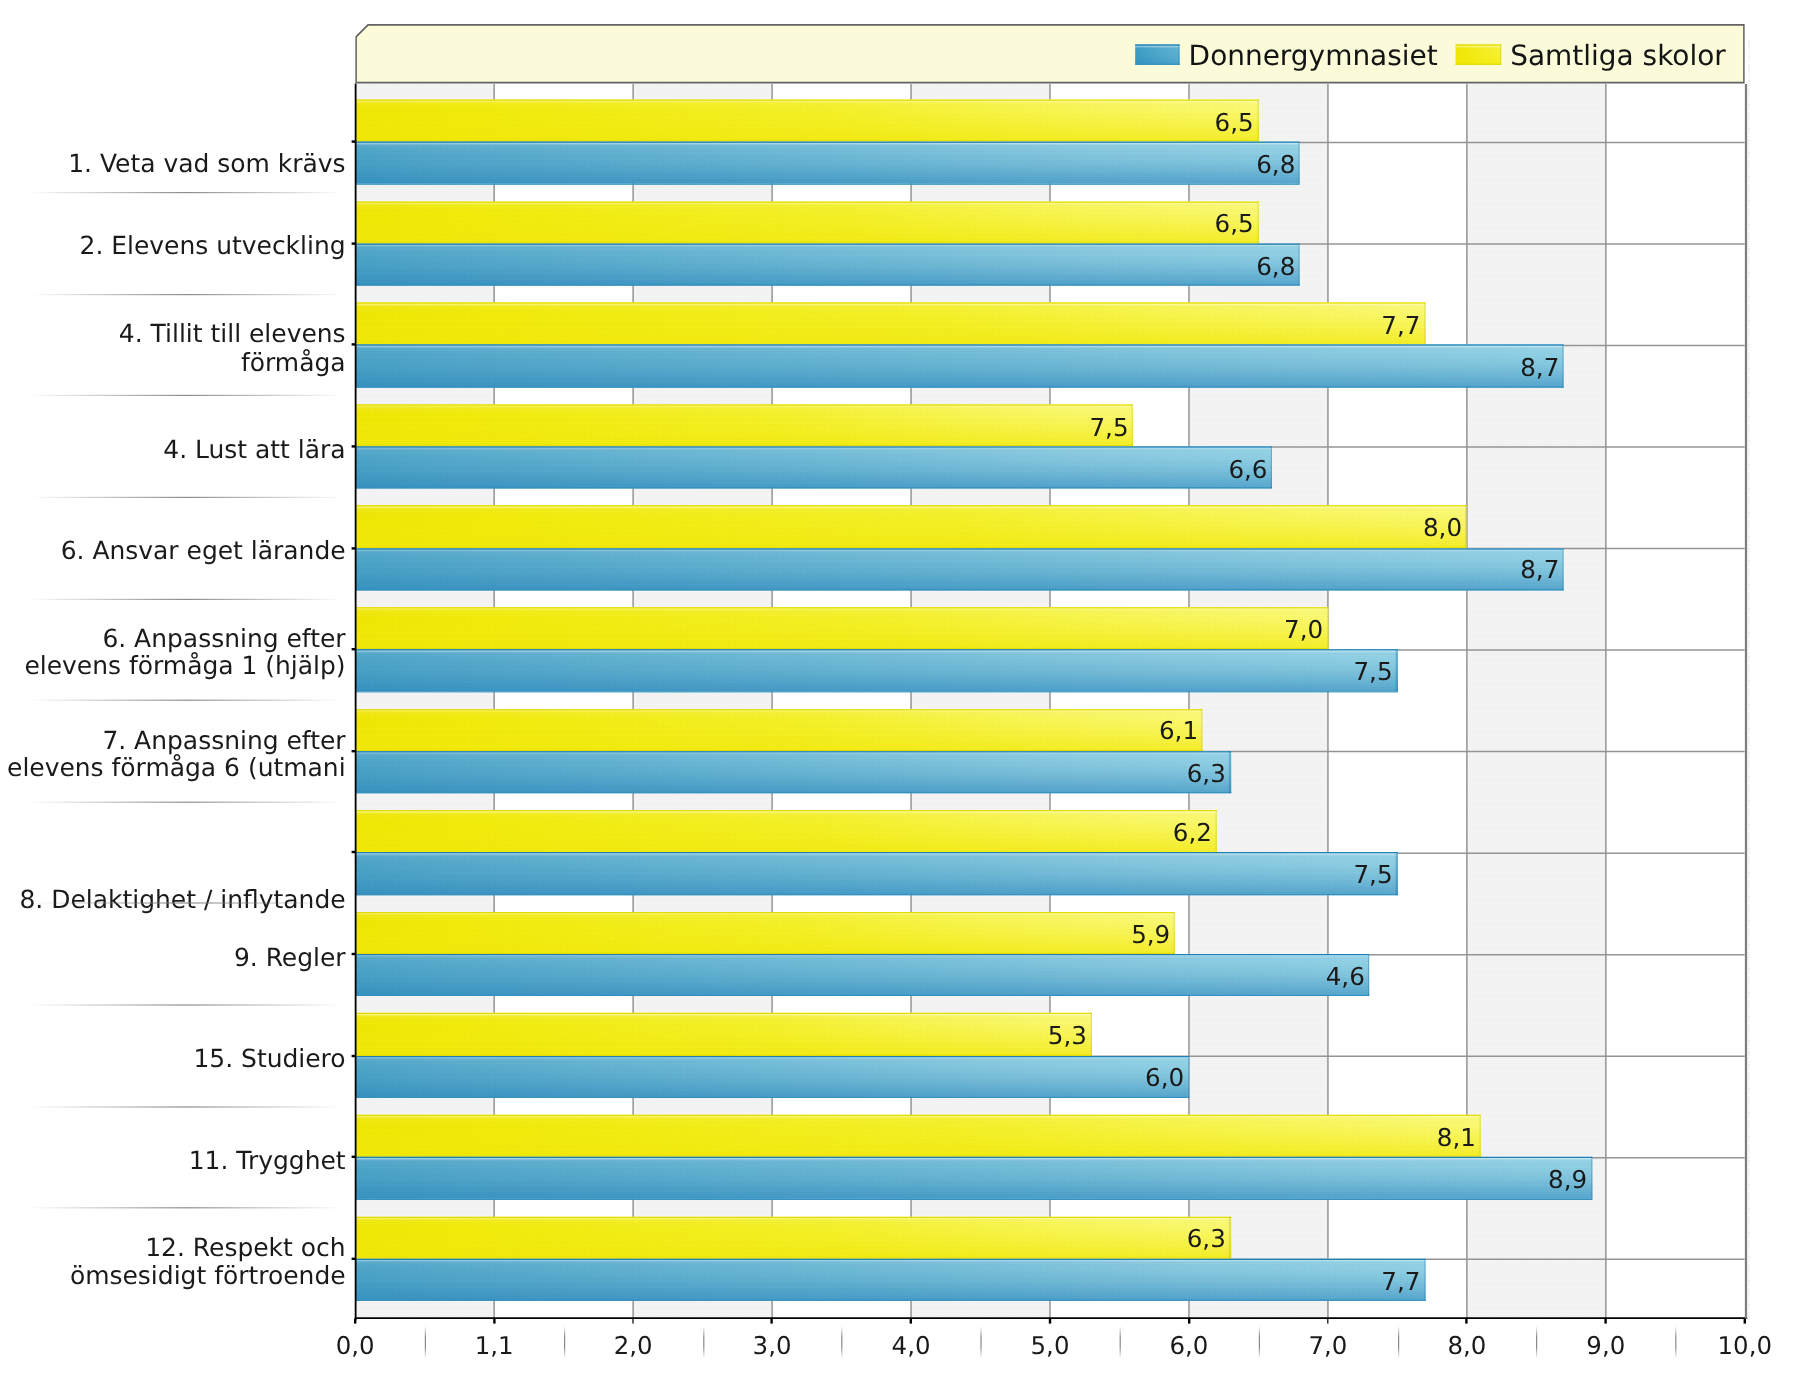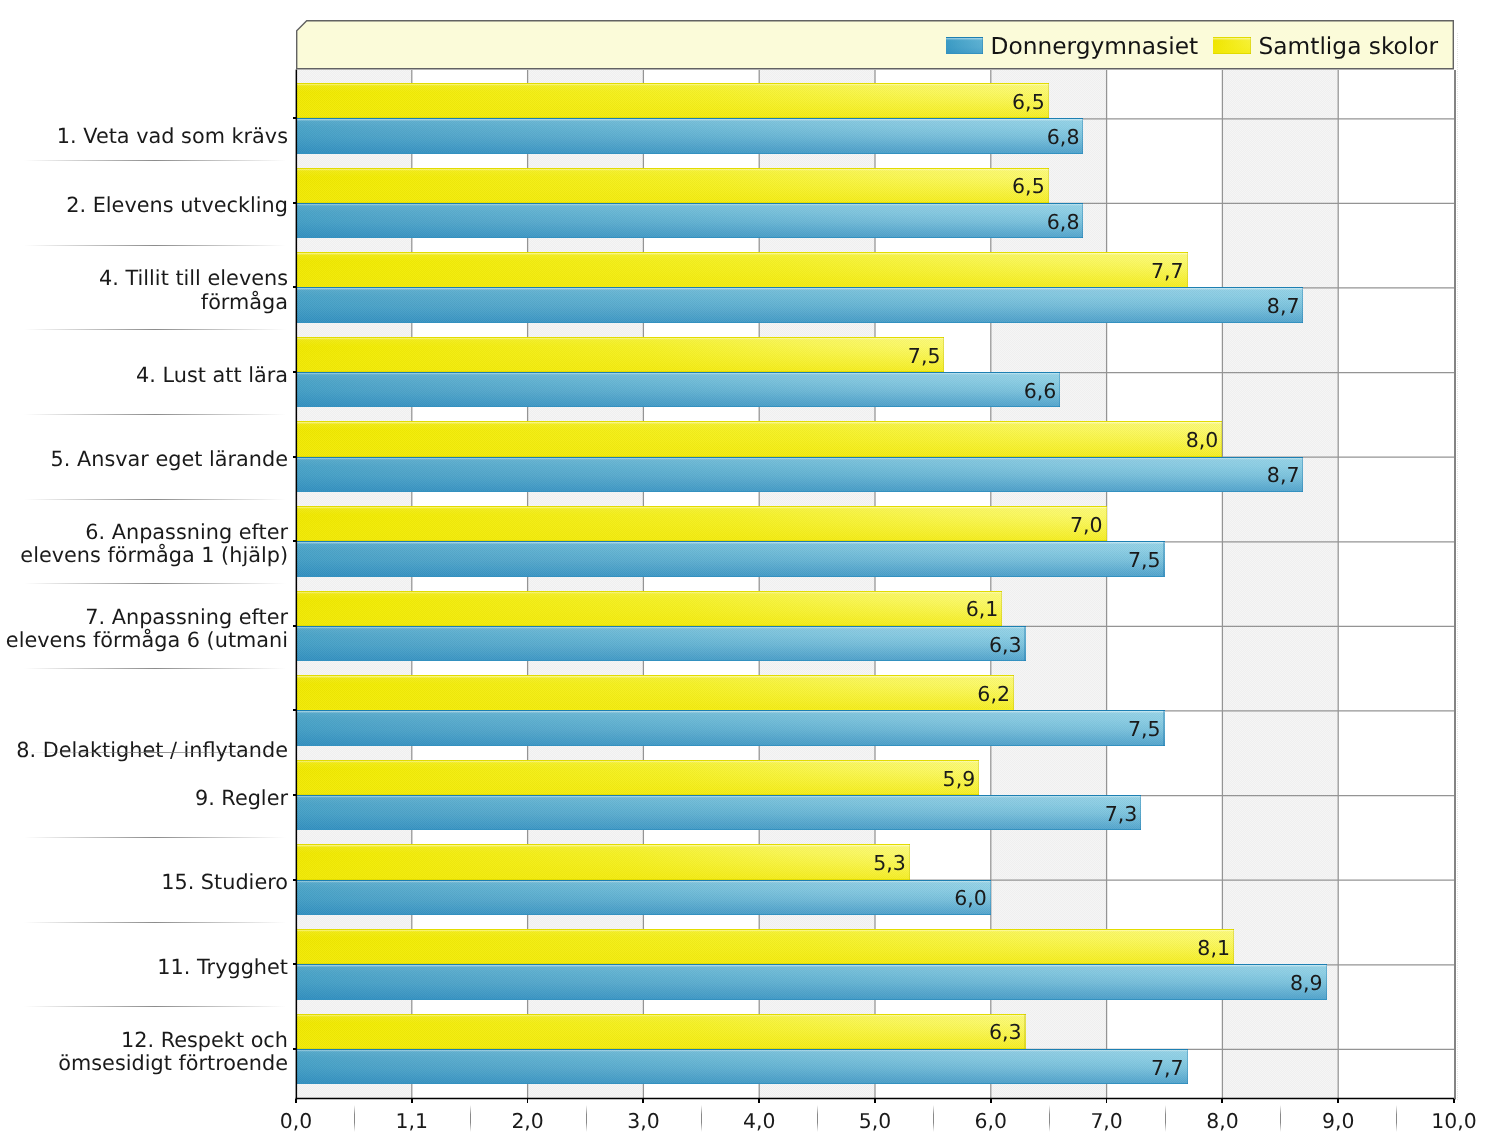--- a/index.html
+++ b/index.html
@@ -119,21 +119,21 @@
         <div>förmåga</div>
       </div>
       <div class="catsep" style="top: 245px;"></div>
       <div class="ytick" style="top: 286.45px;"></div>
       <div class="catlabel" style="top: 363.55px;">
         <div>4. Lust att lära</div>
       </div>
       <div class="catsep" style="top: 329px;"></div>
       <div class="ytick" style="top: 371.05px;"></div>
       <div class="catlabel" style="top: 448.15px;">
-        <div>5. Ansvar eget lärande</div>
+        <div>6. Ansvar eget lärande</div>
       </div>
       <div class="catsep" style="top: 414px;"></div>
       <div class="ytick" style="top: 455.65px;"></div>
       <div class="catlabel" style="top: 521.05px;">
         <div>6. Anpassning efter</div>
         <div>elevens förmåga 1 (hjälp)</div>
       </div>
       <div class="catsep" style="top: 499px;"></div>
       <div class="ytick" style="top: 540.25px;"></div>
       <div class="catlabel" style="top: 605.65px;">
@@ -342,21 +342,21 @@
         <div class="barlabel" style="top: 8.85px; margin-left: 12px;">5,9</div>
       </div>
       <div class="bar" style="left: 296px; top: 795.05px; width: 845.34px; height: 35.2px;">
         <div class="fill" style="background: linear-gradient(to right, rgb(74, 164, 200) 0%, rgb(84, 169, 204) 10%, rgb(112, 188, 216) 52%, rgb(133, 200, 224) 78%, rgb(142, 208, 229) 100%);"></div>
         <div class="vshade" style="background: linear-gradient(rgba(255, 255, 255, 0.3) 0%, rgba(255, 255, 255, 0.05) 10%, rgba(255, 255, 255, 0) 26%, rgba(42, 134, 186, 0.18) 55%, rgba(30, 126, 184, 0.52) 100%);"></div>
         <div class="hl" style="top: 0.9px; height: 1.5px; background: linear-gradient(rgba(255, 255, 255, 0.4), rgba(255, 255, 255, 0));"></div>
         <div class="tex"></div>
         <div class="edge" style="left: 0px; right: 0px; top: 0px; height: 0.9px; background: rgb(29, 127, 178);"></div>
         <div class="edge" style="left: 0px; right: 0px; bottom: 0px; height: 0.8px; background: rgb(52, 145, 192);"></div>
         <div class="edge" style="right: 0px; top: 0px; bottom: 0px; width: 1.1px; background: rgba(18, 110, 166, 0.34);"></div>
-        <div class="barlabel" style="top: 8.85px;">7,3</div>
+        <div class="barlabel" style="top: 8.85px;">4,6</div>
       </div>
       <div class="bar" style="left: 296px; top: 844.45px; width: 613.74px; height: 35.2px;">
         <div class="fill" style="background: linear-gradient(to right, rgb(241, 232, 0) 0%, rgb(243, 236, 5) 12%, rgb(246, 242, 39) 55%, rgb(250, 247, 82) 80%, rgb(252, 250, 110) 100%);"></div>
         <div class="vshade" style="background: linear-gradient(rgba(255, 255, 255, 0.34) 0%, rgba(255, 255, 255, 0.06) 10%, rgba(255, 255, 255, 0) 26%, rgba(244, 236, 10, 0.28) 55%, rgba(243, 234, 8, 0.72) 100%);"></div>
         <div class="hl" style="top: 0.9px; height: 1.5px; background: linear-gradient(rgba(255, 255, 255, 0.42), rgba(255, 255, 255, 0));"></div>
         <div class="tex"></div>
         <div class="edge" style="left: 0px; right: 0px; top: 0px; height: 0.9px; background: rgb(226, 220, 0);"></div>
         <div class="edge" style="left: 0px; right: 0px; bottom: 0px; height: 0.8px; background: rgb(226, 220, 0);"></div>
         <div class="edge" style="right: 0px; top: 0px; bottom: 0px; width: 1.1px; background: rgba(180, 172, 0, 0.3);"></div>
         <div class="barlabel" style="top: 8.85px;">5,3</div>

